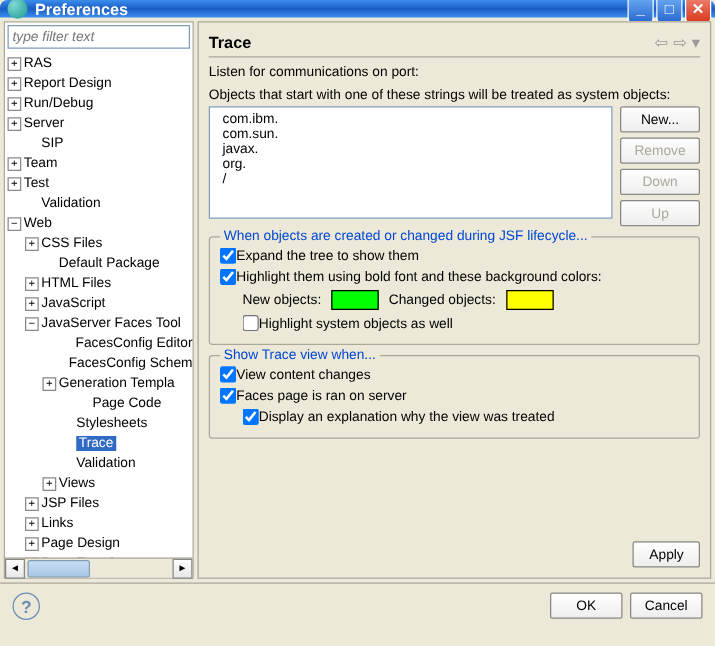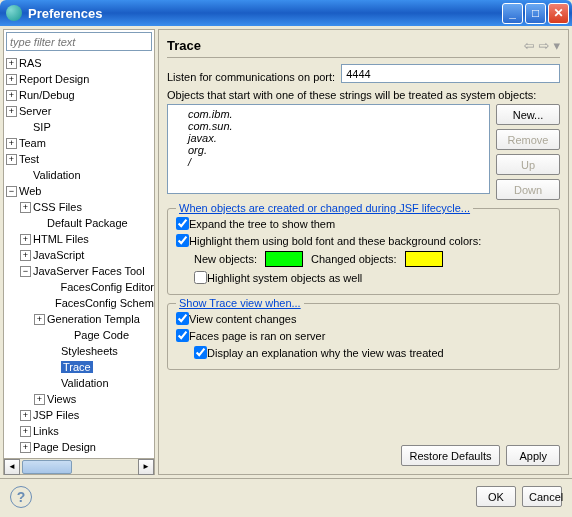--- a/index.html
+++ b/index.html
@@ -1,17 +1,17 @@
 <!DOCTYPE html>
 <html><head>
 <meta charset="utf-8">
 <style>
 * { box-sizing: border-box; margin: 0; padding: 0; font-family: Tahoma, Arial, sans-serif; font-size: 11px; }
 body { background: #ece9d8; width: 572px; height: 517px; overflow: hidden; }
-.titlebar { background: linear-gradient(to bottom, #3b8eed 0%, #1a5dc4 50%, #3b8eed 100%); height: 26px; display: flex; align-items: center; padding: 0 3px 0 6px; border-radius: 6px 6px 0 0; }
+.titlebar { background: linear-gradient(to bottom, #3b8eed 0%, #1a5dc4 50%, #3b8eed 100%); height: 14px; display: flex; align-items: center; padding: 0 3px 0 6px; border-radius: 6px 6px 0 0; }
 .app-icon { width: 16px; height: 16px; background: radial-gradient(circle at 30% 30%, #7fd8d3, #1a9994); border-radius: 50%; margin-right: 6px; }
 .title { color: #fff; font-weight: bold; font-size: 13px; flex: 1; }
 .winbtns { display: flex; gap: 2px; }
 .winbtn { width: 21px; height: 21px; border: 1px solid #fff; border-radius: 3px; display: flex; align-items: center; justify-content: center; color: #fff; font-weight: bold; font-size: 12px; }
 .winbtn.min, .winbtn.max { background: linear-gradient(to bottom, #6aa9f2, #2b6bd0); }
 .winbtn.close { background: linear-gradient(to bottom, #f08070, #d83c1f); }
 .content { display: flex; height: 452px; padding: 3px; gap: 3px; }
 .sidebar { width: 152px; display: flex; flex-direction: column; border: 1px solid #aca899; background: #fff; }
 .filter { padding: 2px; }
 .filter input { width: 100%; border: 1px solid #7f9db9; padding: 2px 3px; color: #888; font-style: italic; height: 19px; }
@@ -26,37 +26,37 @@
 .hscroll .thumb { width: 50px; height: 14px; background: linear-gradient(to bottom, #c8ddf3, #a8c6e8); border: 1px solid #7f9db9; border-radius: 2px; margin-left: 2px; }
 .main { flex: 1; display: flex; flex-direction: column; background: #ece9d8; border: 1px solid #aca899; padding: 8px; }
 .main-header { display: flex; align-items: center; border-bottom: 1px solid #aca899; padding-bottom: 4px; margin-bottom: 6px; }
 .main-title { font-size: 13px; font-weight: bold; flex: 1; }
 .navarrows { display: flex; gap: 4px; color: #999; }
 .navarrows span { font-size: 13px; }
 .port-row { display: flex; align-items: flex-end; gap: 6px; margin-bottom: 6px; }
 .port-row input { flex: 1; border: 1px solid #7f9db9; padding: 2px 4px; height: 19px; }
 .objects-label { margin-bottom: 3px; }
 .objects-row { display: flex; gap: 6px; margin-bottom: 8px; }
-.objects-text { flex: 1; height: 90px; border: 1px solid #7f9db9; padding: 3px 20px; background: #fff; white-space: pre; overflow: auto; font-style: italic; }
+.objects-text { flex: 1; height: 90px; border: 1px solid #7f9db9; padding: 3px 10px; background: #fff; white-space: pre; overflow: auto; }
 .obj-buttons { display: flex; flex-direction: column; gap: 4px; width: 64px; }
 .btn { border: 1px solid #888; background: linear-gradient(to bottom, #fefefe, #eee); padding: 2px 6px; text-align: center; height: 21px; line-height: 16px; border-radius: 2px; }
 .btn.disabled { color: #aca899; }
 .group { border: 1px solid #aca899; border-radius: 3px; padding: 8px 8px 6px; margin-bottom: 8px; position: relative; }
-.group-title { position: absolute; top: -7px; left: 8px; background: #ece9d8; padding: 0 3px; color: #0046d5; text-decoration: underline; }
+.group-title { position: absolute; top: -7px; left: 8px; background: #ece9d8; padding: 0 3px; color: #0046d5; }
 .check-row { display: flex; align-items: center; gap: 0; margin-bottom: 4px; }
 .check-row input[type=checkbox] { width: 13px; height: 13px; }
 .color-row { display: flex; align-items: center; gap: 8px; padding-left: 18px; margin-bottom: 4px; }
 .swatch { width: 38px; height: 16px; border: 1px solid #000; }
 .swatch.green { background: #00ff00; }
 .swatch.yellow { background: #ffff00; }
 .bottom-buttons { display: flex; justify-content: flex-end; gap: 6px; margin-top: auto; padding-top: 6px; }
 .footer { height: 36px; display: flex; align-items: center; padding: 0 10px; border-top: 1px solid #aca899; }
 .help-icon { width: 22px; height: 22px; border: 1.5px solid #6a8db5; border-radius: 50%; display: flex; align-items: center; justify-content: center; color: #6a8db5; font-size: 14px; font-weight: bold; }
 .footer-buttons { margin-left: auto; display: flex; gap: 6px; }
-.footer .btn { width: 40px; }
+.footer .btn { width: 58px; }
 </style>
 </head>
 <body>
 
 <div class="titlebar">
   <div class="app-icon"></div>
   <div class="title">Preferences</div>
   <div class="winbtns">
     <div class="winbtn min">_</div>
     <div class="winbtn max">□</div>
@@ -187,35 +187,34 @@
       <div class="main-title">Trace</div>
       <div class="navarrows">
         <span>⇦</span>
         <span>⇨</span>
         <span>▾</span>
       </div>
     </div>
 
     <div class="port-row">
       <span>Listen for communications on port:</span>
-      <input type="text" value="4444" style="">
     </div>
 
     <div class="objects-label">Objects that start with one of these strings will be treated as system objects:</div>
     <div class="objects-row">
       <div class="objects-text">com.ibm.
 com.sun.
 javax.
 org.
 /</div>
       <div class="obj-buttons">
         <div class="btn"><span>New...</span></div>
         <div class="btn disabled"><span>Remove</span></div>
+        <div class="btn disabled"><span>Down</span></div>
         <div class="btn disabled"><span>Up</span></div>
-        <div class="btn disabled"><span>Down</span></div>
       </div>
     </div>
 
     <div class="group">
       <div class="group-title">When objects are created or changed during JSF lifecycle...</div>
       <div class="check-row">
         <input type="checkbox" checked="" style="">
         <span>Expand the tree to show them</span>
       </div>
       <div class="check-row">
@@ -244,21 +243,20 @@
         <input type="checkbox" checked="" style="">
         <span>Faces page is ran on server</span>
       </div>
       <div class="check-row" style="padding-left:18px">
         <input type="checkbox" checked="" style="">
         <span>Display an explanation why the view was treated</span>
       </div>
     </div>
 
     <div class="bottom-buttons">
-      <div class="btn" style="width:auto;padding:2px 8px"><span>Restore Defaults</span></div>
       <div class="btn" style="width:auto;padding:2px 12px"><span>Apply</span></div>
     </div>
   </div>
 </div>
 
 <div class="footer">
   <div class="help-icon">?</div>
   <div class="footer-buttons">
     <div class="btn"><span>OK</span></div>
     <div class="btn"><span>Cancel</span></div>

